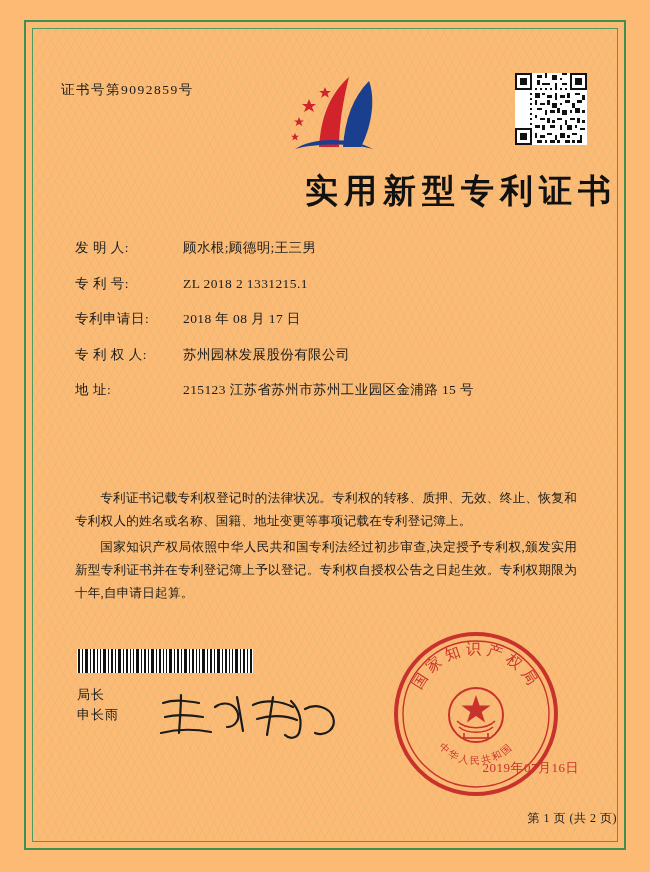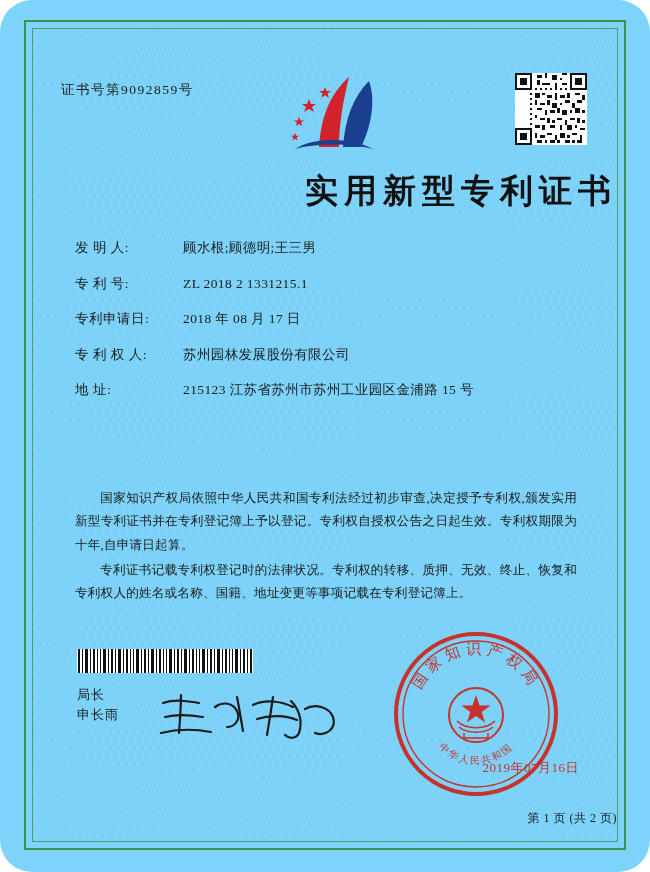--- a/index.html
+++ b/index.html
@@ -12,22 +12,21 @@
     height: 872px;
     font-family: "Liberation Serif", "DejaVu Serif", serif;
     color: #1b1b1b;
     position: relative;
     overflow: hidden;
   }
 
   .page {
     position: absolute;
     inset: 0;
-    background: #7dd3fc;
-    border-radius: 32px;
+    background: #fdba74;
   }
 
   
   .border-outer {
     position: absolute;
     left: 24px;
     top: 20px;
     right: 24px;
     bottom: 22px;
     border: 2px solid #3f8f51;
@@ -370,22 +369,22 @@
 
       <div class="field-row">
         <span class="field-label">地 址:</span>
         <span class="field-value">215123 江苏省苏州市苏州工业园区金浦路 15 号</span>
       </div>
 
 
     </div>
 
     <div class="paragraphs">
+      <p>专利证书记载专利权登记时的法律状况。专利权的转移、质押、无效、终止、恢复和专利权人的姓名或名称、国籍、地址变更等事项记载在专利登记簿上。</p>
       <p>国家知识产权局依照中华人民共和国专利法经过初步审查,决定授予专利权,颁发实用新型专利证书并在专利登记簿上予以登记。专利权自授权公告之日起生效。专利权期限为十年,自申请日起算。</p>
-      <p>专利证书记载专利权登记时的法律状况。专利权的转移、质押、无效、终止、恢复和专利权人的姓名或名称、国籍、地址变更等事项记载在专利登记簿上。</p>
     </div>
 
     <div class="barcode">
       <svg viewBox="0 0 176 24" width="176" height="24" shape-rendering="crispEdges" aria-hidden="true">
         <rect width="176" height="24" fill="#ffffff"></rect>
         <g fill="#111111">
           <rect x="1" y="0" width="2" height="24"></rect>
             <rect x="5" y="0" width="1" height="24"></rect>
           <rect x="8" y="0" width="3" height="24"></rect>
             <rect x="13" y="0" width="1" height="24"></rect>

